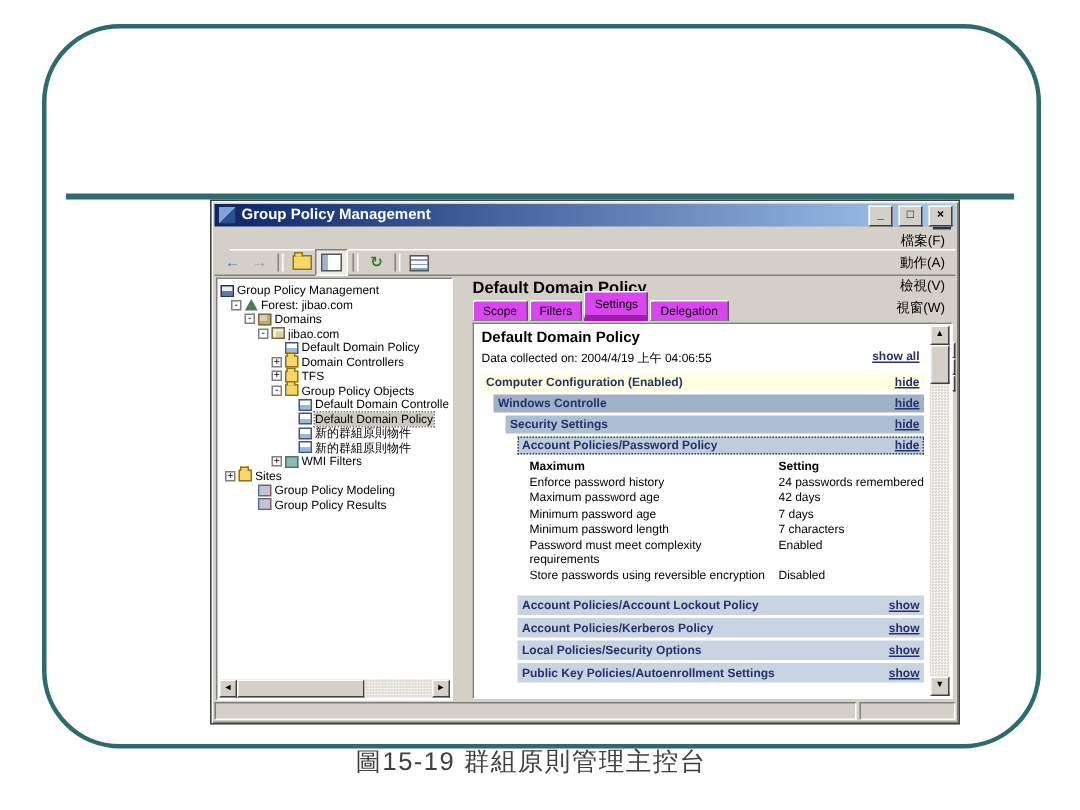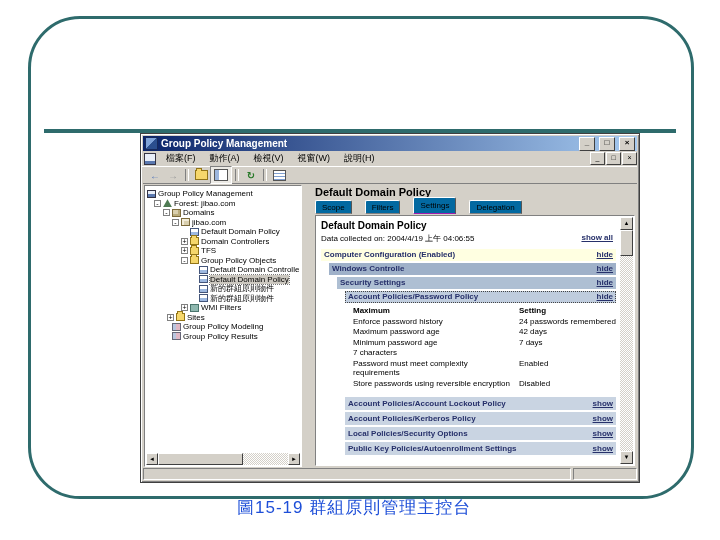--- a/index.html
+++ b/index.html
@@ -3,35 +3,35 @@
 <meta charset="utf-8">
 <style>
   html,body{margin:0;padding:0;}
   body{width:720px;height:540px;position:relative;background:#fff;
        font-family:"Liberation Sans","DejaVu Sans",sans-serif;overflow:hidden;}
 
   
   .slide-frame{position:absolute;left:28px;top:16px;width:660px;height:477px;
                border:3px solid #2E6B6C;border-radius:52px;}
   .accent-line{position:absolute;left:44px;top:129px;width:632px;height:4px;background:#2E6B6C;}
-  .caption{position:absolute;left:237px;top:496px;font-size:17px;color:#1d4ed8;letter-spacing:1px;}
+  .caption{position:absolute;left:237px;top:496px;font-size:17px;color:#404040;letter-spacing:1px;}
 
   
   .window{position:absolute;left:140px;top:133px;width:498px;height:348px;background:#d4d0c8;
           border:1px solid #404040;box-shadow:inset 1px 1px 0 #fff,inset -1px -1px 0 #808080;}
   .titlebar{position:absolute;left:2px;top:2px;right:2px;height:15px;display:flex;align-items:center;
             background:linear-gradient(90deg,#0A246A,#A6CAF0);color:#fff;font-weight:bold;
             font-size:10px;padding:0 2px;gap:3px;}
   .app-icon{width:11px;height:11px;background:linear-gradient(135deg,#7fa3d9 50%,#2b4f8f 50%);
             border:1px solid #16295c;flex:0 0 auto;}
   .title-text{flex:1;white-space:nowrap;overflow:hidden;}
   .cap-btn{width:14px;height:12px;font-size:8px;line-height:10px;text-align:center;color:#000;
            background:#d4d0c8;border:1px solid;border-color:#fff #404040 #404040 #fff;margin-left:1px;}
-  .menubar{position:absolute;left:0;top:17px;right:2px;height:15px;display:flex;align-items:center;
-           font-size:9px;color:#000;gap:0;border-bottom:1px solid #fff;}
+  .menubar{position:absolute;left:12px;top:17px;right:2px;height:15px;display:flex;align-items:flex-end;
+           font-size:9px;color:#000;gap:0;border-bottom:1px solid #fff;flex-direction:column;}
   .menu-item{padding:1px 7px;}
   .menu-spacer{flex:1;}
   .child-icon{width:10px;height:10px;background:#e8eef8;border:1px solid #334;
               box-shadow:inset 0 -3px 0 #5b79b0;margin:0 3px;}
   .mini-btn{width:13px;height:11px;font-size:7px;line-height:9px;text-align:center;
             background:#d4d0c8;border:1px solid;border-color:#fff #404040 #404040 #fff;margin-left:1px;}
   .toolbar{position:absolute;left:2px;top:33px;right:2px;height:16px;display:flex;align-items:center;
            padding-left:3px;border-bottom:1px solid #808080;}
   .tbi{width:18px;height:14px;display:flex;align-items:center;justify-content:center;font-size:10px;font-weight:bold;}
   .tsep{width:2px;height:12px;border-left:1px solid #808080;border-right:1px solid #fff;margin:0 3px;}
@@ -72,24 +72,24 @@
   .hscroll{position:absolute;left:1px;right:1px;bottom:1px;height:12px;background:#eceae5;display:flex;}
   .sbtn{width:12px;height:12px;background:#d4d0c8;border:1px solid;border-color:#fff #404040 #404040 #fff;
         font-size:6px;line-height:10px;text-align:center;box-sizing:border-box;}
   .hthumb{width:85px;height:12px;background:#d4d0c8;border:1px solid;border-color:#fff #404040 #404040 #fff;box-sizing:border-box;}
   .htrack{flex:1;background:repeating-conic-gradient(#fff 0 25%,#d4d0c8 0 50%) 0 0/2px 2px;}
 
   
   .rightpane{position:absolute;left:160px;top:0;right:0;bottom:0;}
   .pane-title{margin:2px 0 0 12px;font-size:11px;font-weight:bold;color:#000;}
   .tabs{display:flex;align-items:flex-end;height:16px;margin-left:12px;}
-  .tab{height:12px;padding:0 6px;font-size:8px;background:#0369a1;border:1px solid;
-       border-color:#fff #555 #808080 #fff;border-radius:2px 2px 0 0;margin-right:13px;
+  .tab{height:12px;padding:0 6px;font-size:8px;background:#d946ef;border:1px solid;
+       border-color:#fff #555 #808080 #fff;border-radius:2px 2px 0 0;margin-right:1px;
        display:flex;align-items:center;}
-  .tab.active{height:15px;border-bottom:1px solid #a21caf;}
+  .tab.active{height:15px;border-bottom:4px solid #a21caf;}
   .report{position:absolute;left:12px;right:2px;top:31px;bottom:2px;background:#fff;}
   .rcontent{position:absolute;left:1px;right:14px;top:1px;bottom:1px;padding:3px 4px;overflow:hidden;
             font-size:8px;color:#000;}
   .rtitle{font-size:10px;font-weight:bold;}
   .rmeta{margin-top:2px;}
   .rlink{float:right;font-weight:bold;text-decoration:underline;color:#26306a;padding-right:3px;}
   .sec{margin-top:2px;height:12px;line-height:12px;font-weight:bold;color:#26306a;padding-left:3px;}
   .sec-yellow{background:#FFFFE1;margin-top:5px;}
   .sec-b1{background:#9FB1C9;}
   .sec-b2{background:#AEBFD3;}
@@ -217,21 +217,21 @@
         </div>
         <div class="trow" style="padding-left:53px">
           <span class="ico i-gpo"></span>
           <span class="tl">新的群組原則物件</span>
         </div>
         <div class="trow" style="padding-left:35px">
           <span class="tg">+</span>
           <span class="ico i-wmi"></span>
           <span class="tl">WMI Filters</span>
         </div>
-        <div class="trow" style="padding-left:21px">
+        <div class="trow" style="padding-left:4px">
           <span class="tg">+</span>
           <span class="ico i-folder"></span>
           <span class="tl">Sites</span>
         </div>
         <div class="trow" style="padding-left:26px">
           <span class="ico i-model"></span>
           <span class="tl">Group Policy Modeling</span>
         </div>
         <div class="trow" style="padding-left:26px">
           <span class="ico i-model"></span>
@@ -291,20 +291,21 @@
             </div>
             <div class="prow">
               <span class="pc">Maximum password age</span>
               <span class="sc">42 days</span>
             </div>
             <div class="prow">
               <span class="pc">Minimum password age</span>
               <span class="sc">7 days</span>
             </div>
             <div class="prow">
+              <span class="pc">Minimum password length</span>
               <span class="sc">7 characters</span>
             </div>
             <div class="prow">
               <span class="pc">Password must meet complexity requirements</span>
               <span class="sc">Enabled</span>
             </div>
             <div class="prow">
               <span class="pc">Store passwords using reversible encryption</span>
               <span class="sc">Disabled</span>
             </div>

